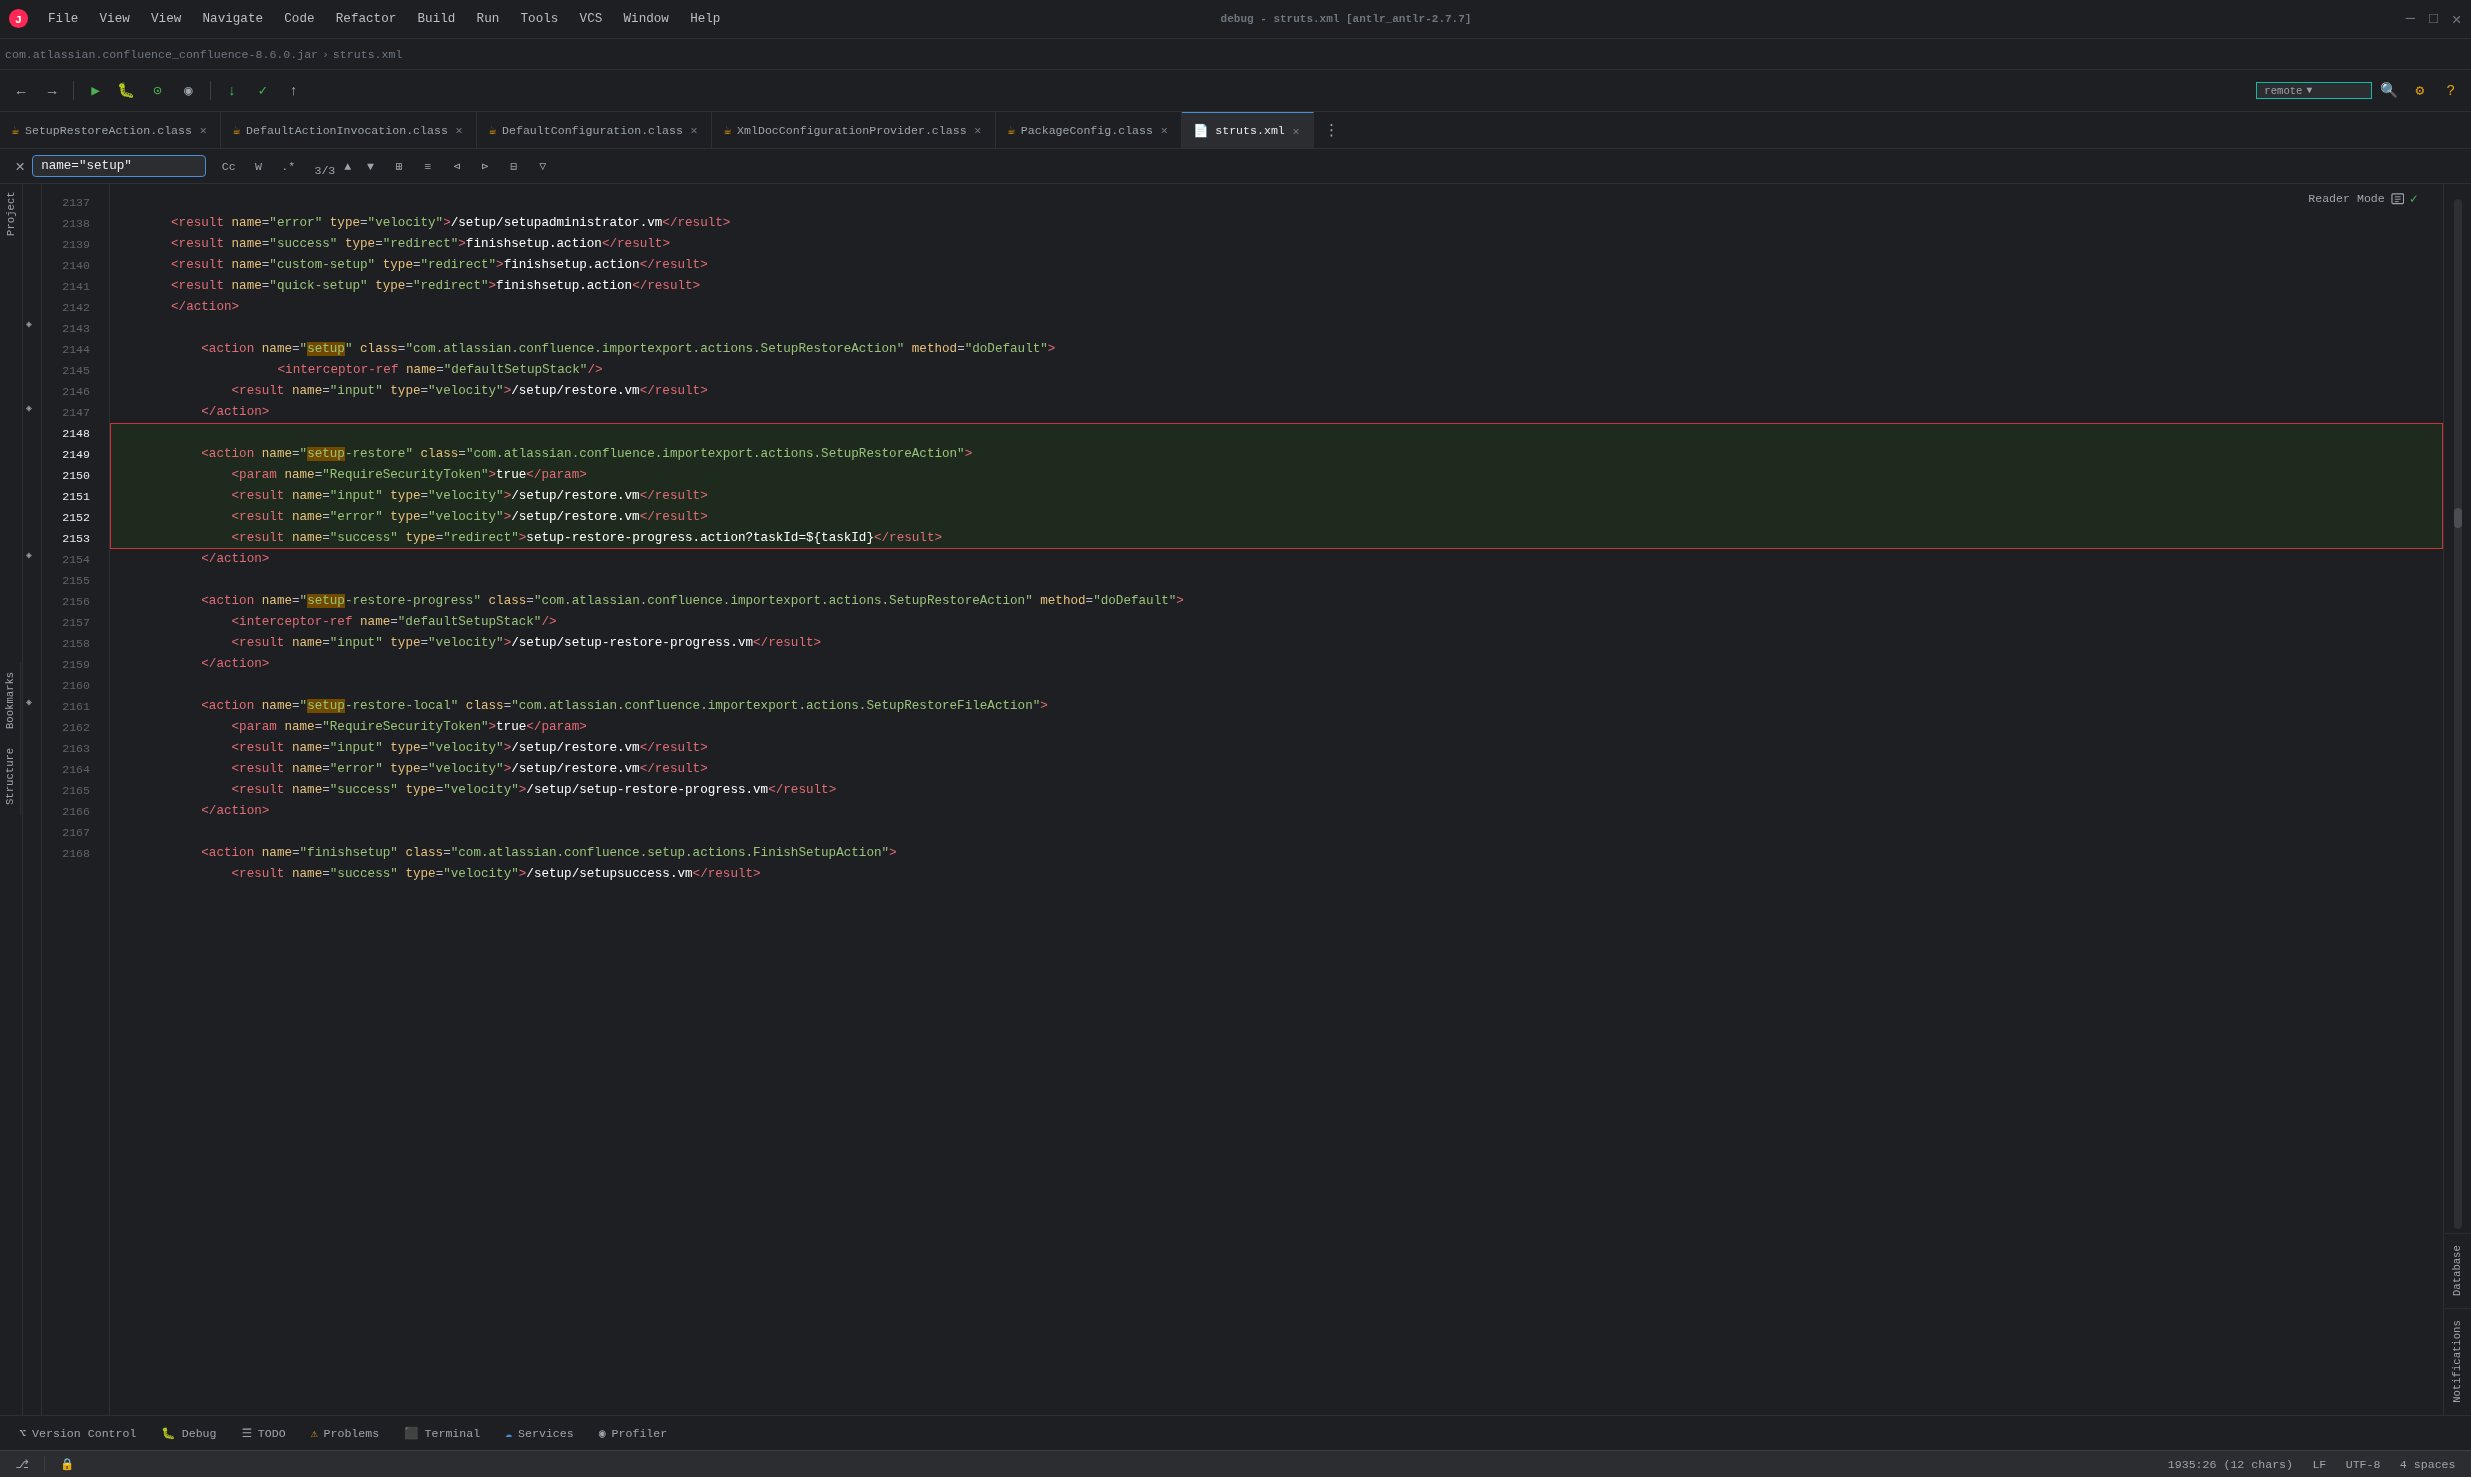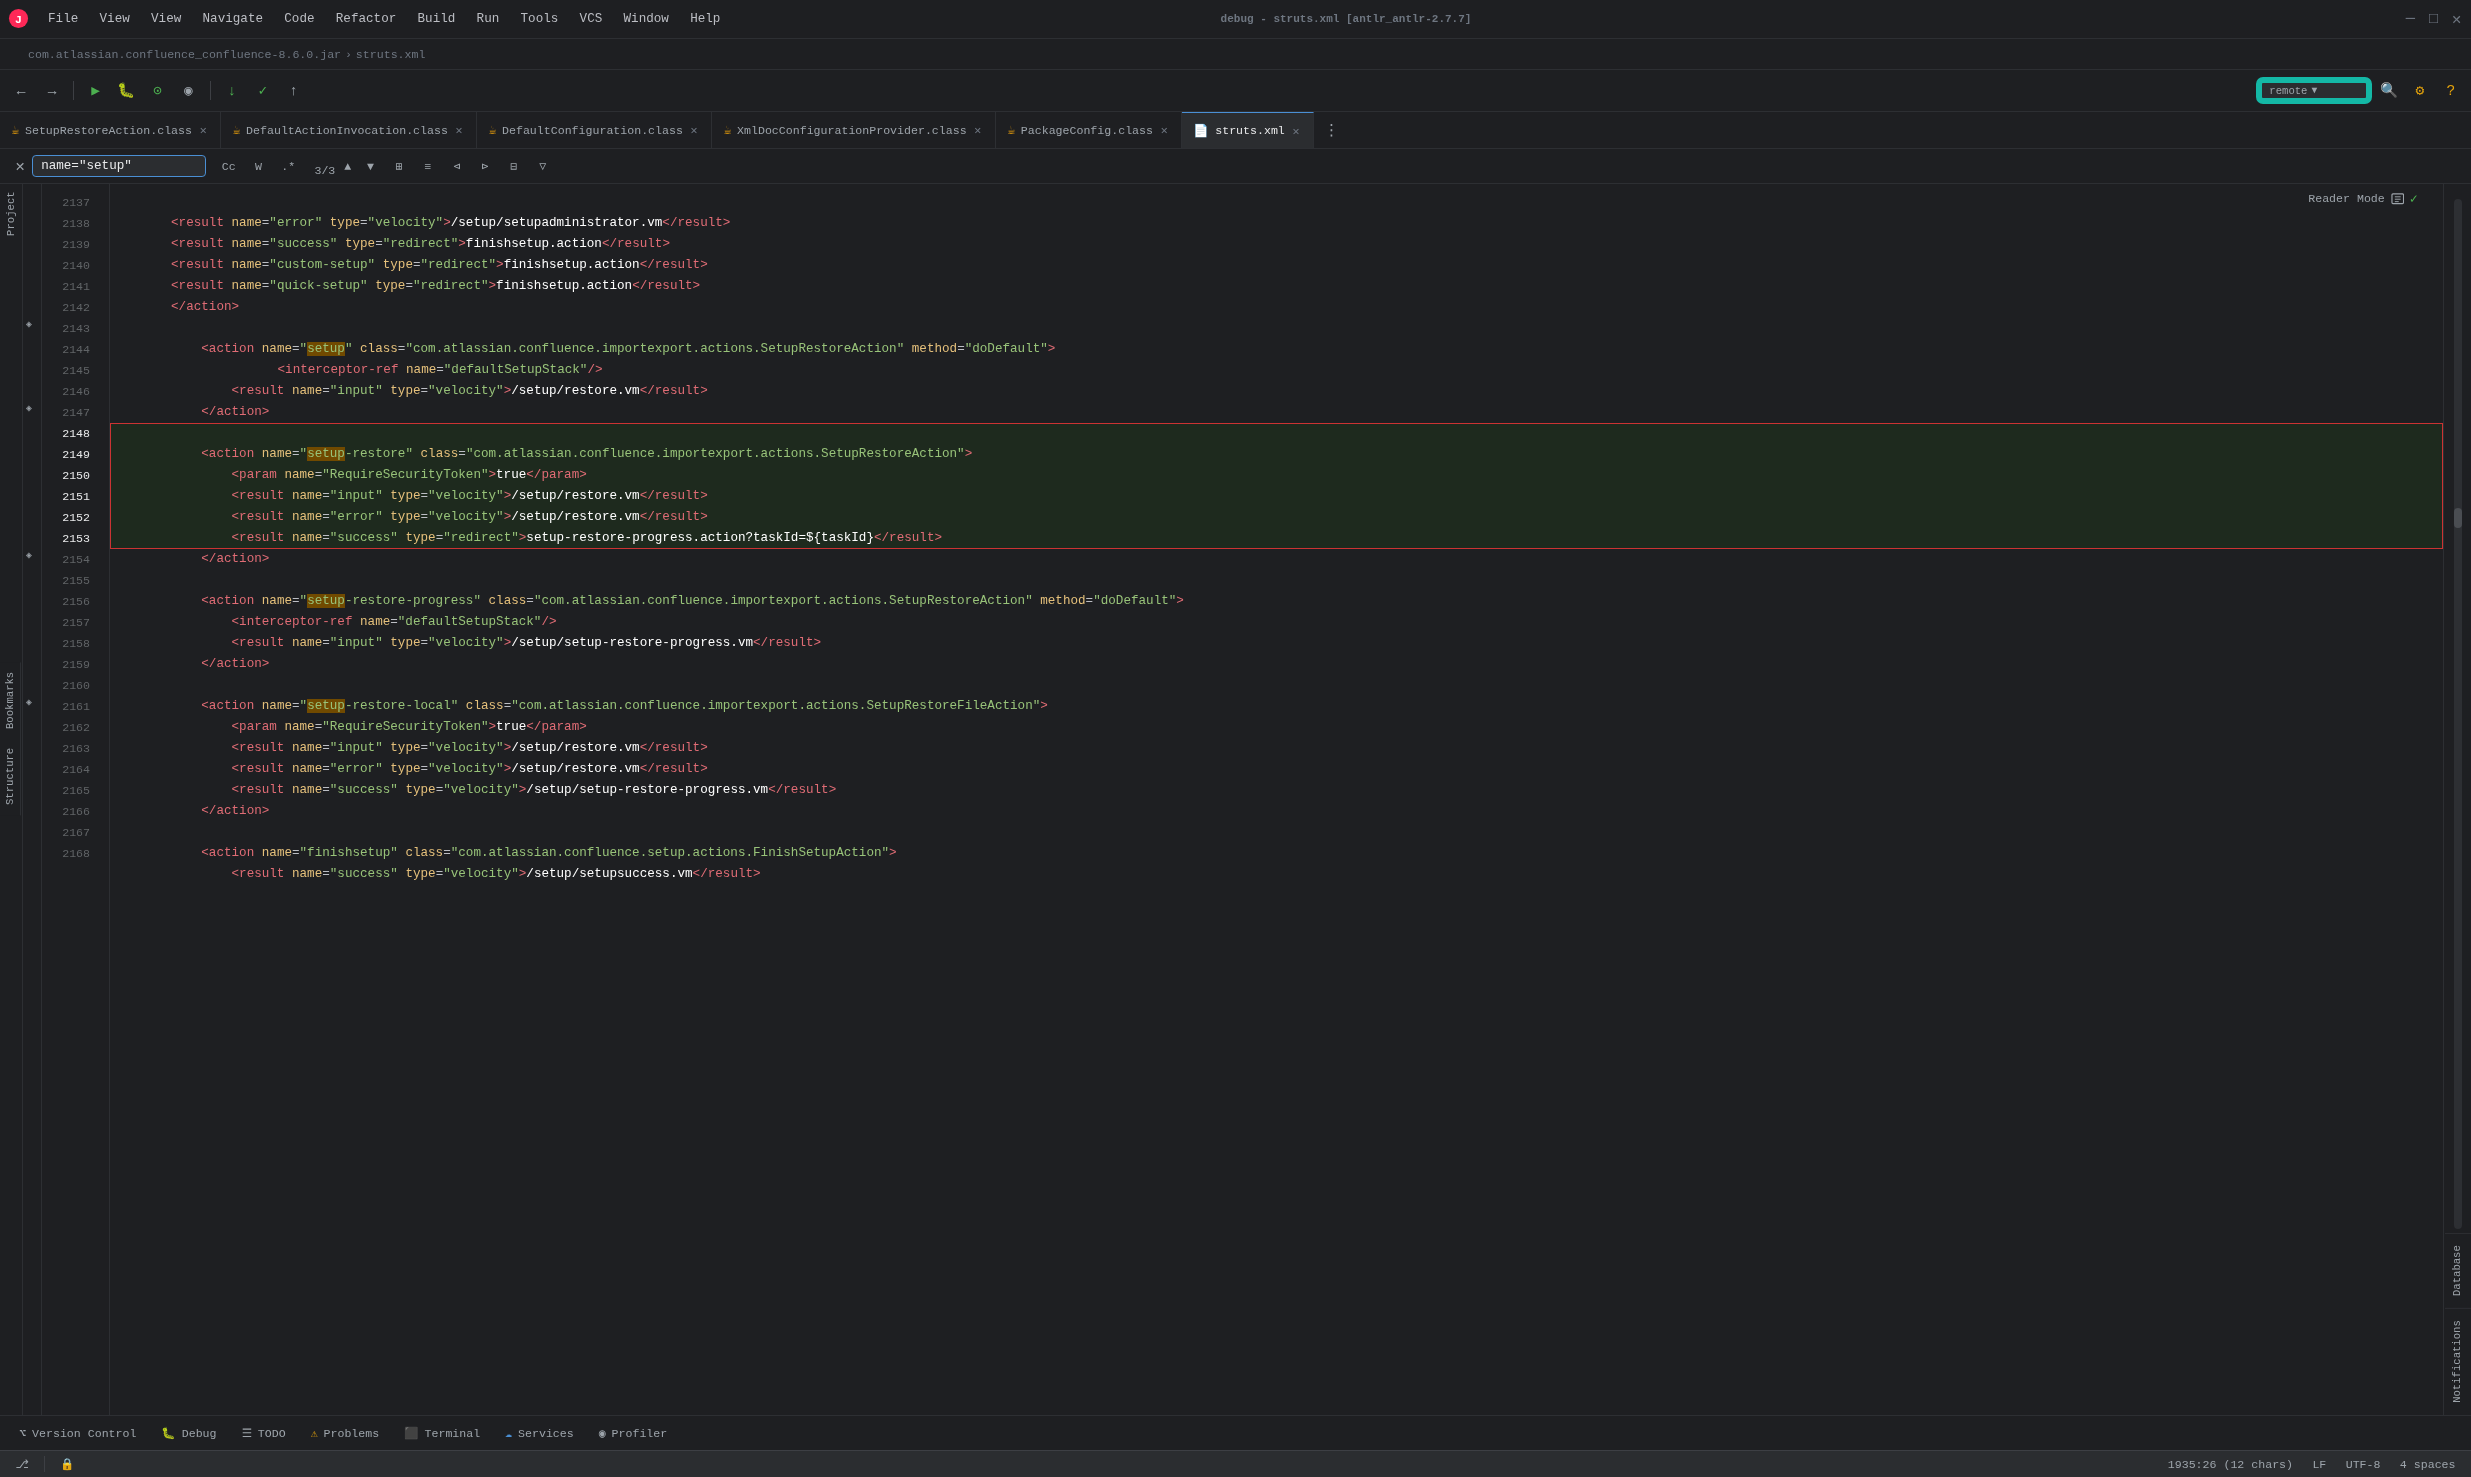--- a/index.html
+++ b/index.html
@@ -62,21 +62,21 @@
       align-items: center;
       justify-content: center;
     }
 
     
     .path-bar {
       display: flex;
       align-items: center;
       background: #1e1f22;
       height: 31px;
-      padding: 0 28px;
+      padding: 0 5px;
       border-bottom: 1px solid #2d2f33;
       gap: 3.9px;
       font-size: 11.6px;
       color: #6e7681;
     }
 
     
     .toolbar {
       display: flex;
       align-items: center;
@@ -383,21 +383,21 @@
   <div class="toolbar-separator"></div>
   <div class="toolbar-btn" style="color: #4caf50;">▶</div>
   <div class="toolbar-btn" style="color: #4caf50;">🐛</div>
   <div class="toolbar-btn" style="color: #4caf50;">⊙</div>
   <div class="toolbar-btn">◉</div>
   <div class="toolbar-separator"></div>
   <div class="toolbar-btn" style="color: #4caf50;">↓</div>
   <div class="toolbar-btn" style="color: #4caf50;">✓</div>
   <div class="toolbar-btn">↑</div>
   <div class="toolbar-right">
-    <div style="display:flex;align-items:center;gap:3.9px;background:#2b2d30;border:6px solid #14b8a6;border-radius:7px;padding:1.9px 7.7px;min-width:116px;">
+    <div style="display:flex;align-items:center;gap:3.9px;background:#2b2d30;border:1px solid #14b8a6;border-radius:0;padding:1.9px 7.7px;min-width:116px;">
       <span style="font-size:10.6px;color:#9da4ab;">remote</span>
       <span style="color:#9da4ab;font-size:9.7px;">▼</span>
     </div>
     <div class="toolbar-btn">🔍</div>
     <div class="toolbar-btn" style="color:#e5a30b;">⚙</div>
     <div class="toolbar-btn" style="color:#e5a30b;">?</div>
   </div>
 </div>
 
 <div class="tabs-bar">

